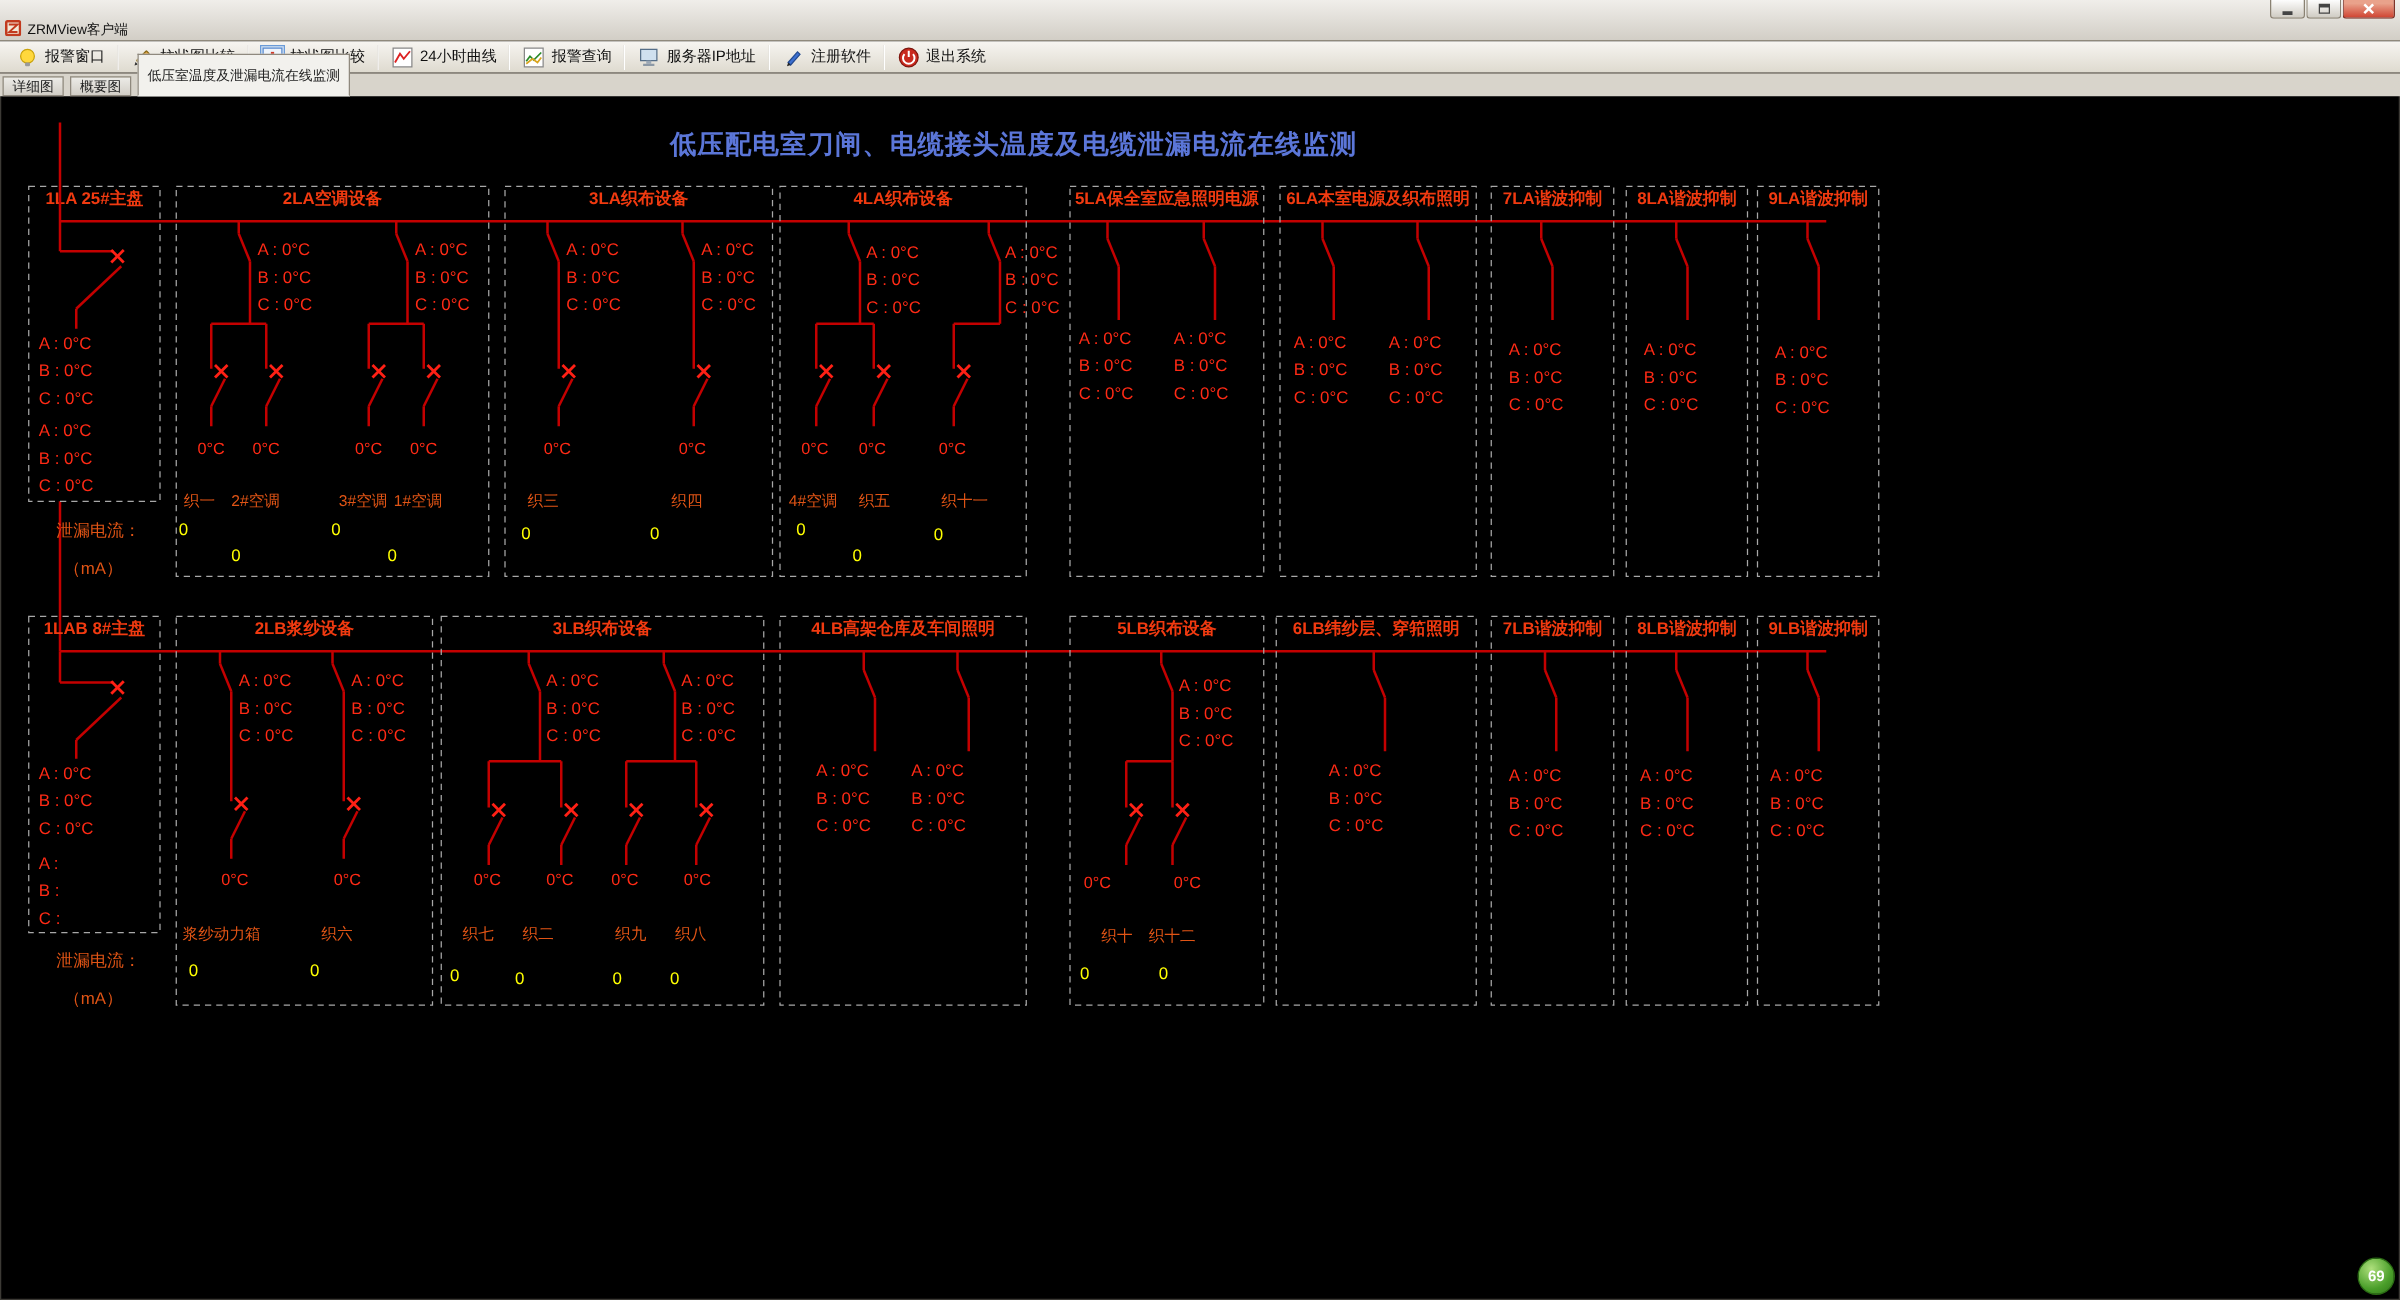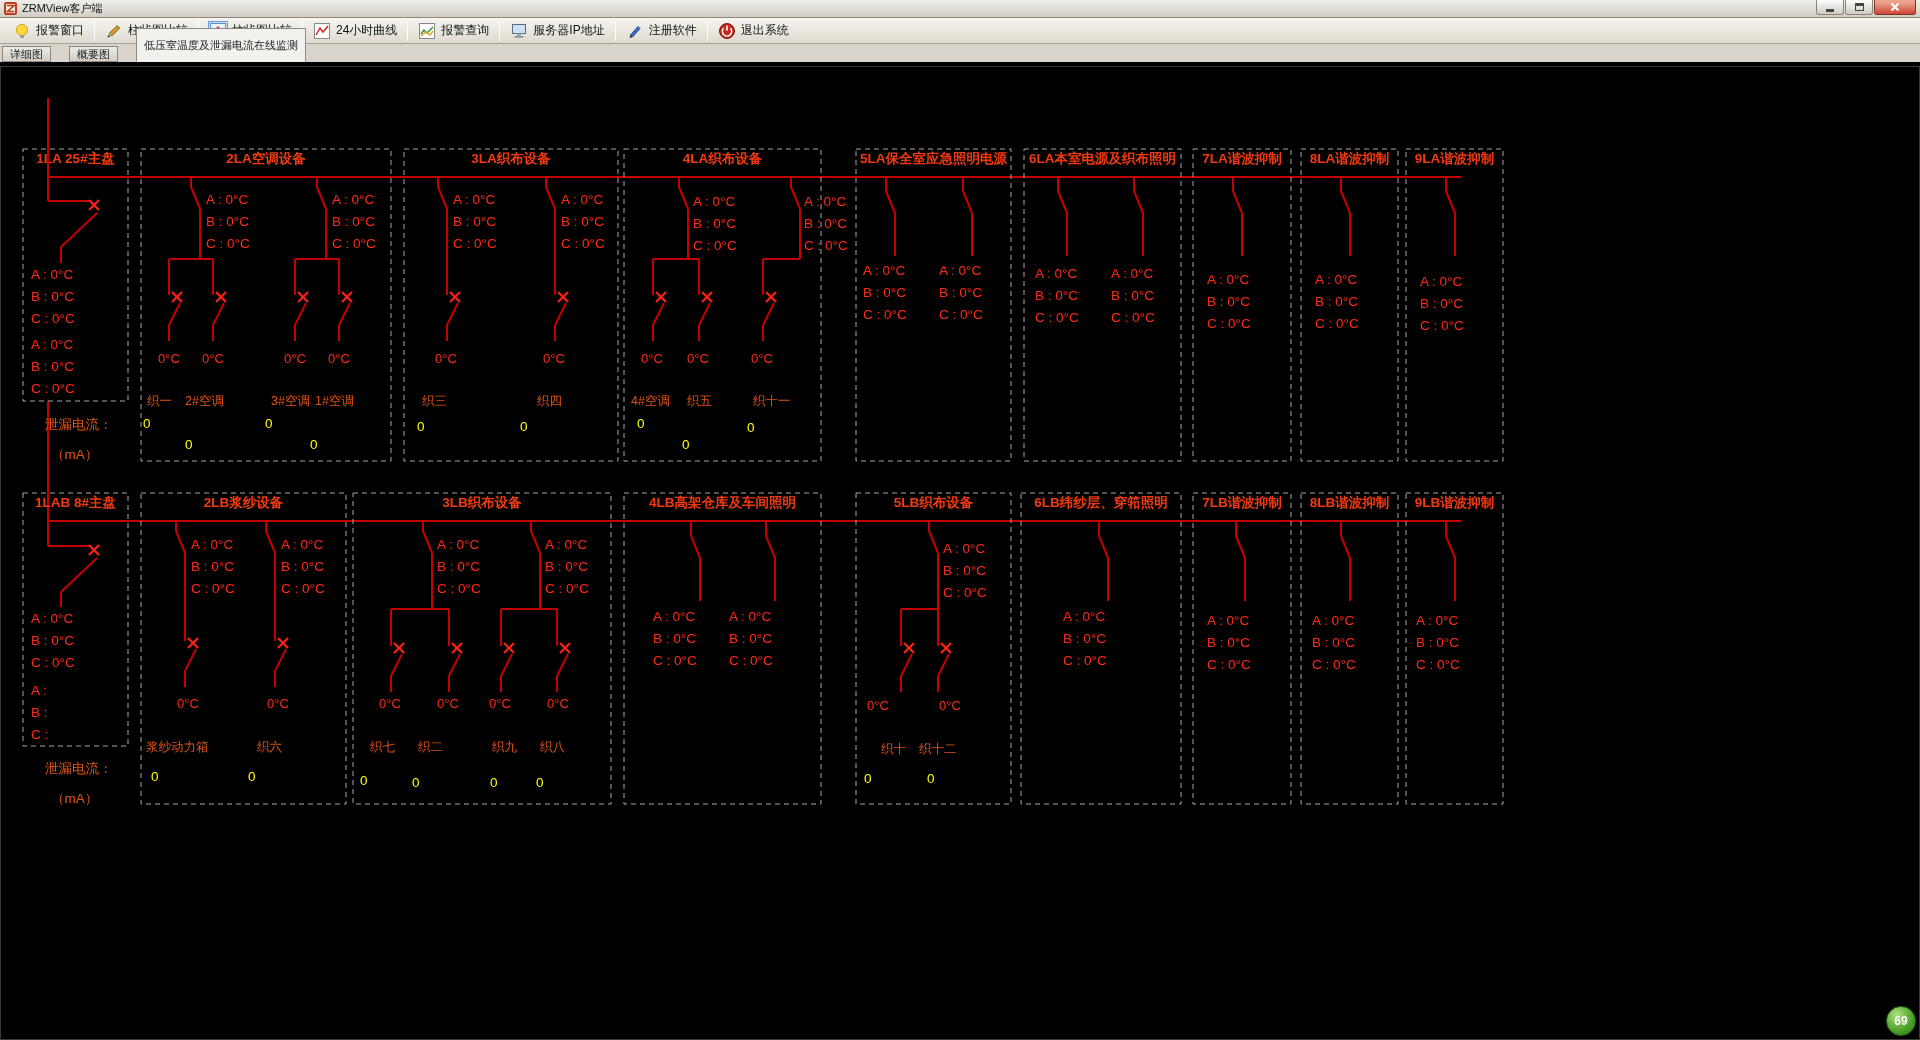--- a/index.html
+++ b/index.html
@@ -1,21 +1,21 @@
 <!DOCTYPE html>
 <html><head>
 <meta charset="utf-8">
 <style>
   *{margin:0;padding:0;box-sizing:border-box}
   html,body{width:1920px;height:1040px;overflow:hidden;background:#000;
     font-family:"Liberation Sans",sans-serif;position:relative}
   
   .titlebar{height:18px;background:linear-gradient(#f0eeea,#d2cec6);
-    border-bottom:1px solid #8f897c;display:flex;align-items:center;
-    padding:0 4px;position:relative;z-index:10}
+    border-bottom:1px solid #8f897c;display:flex;align-items:flex-start;
+    padding:16px 4px;position:relative;z-index:10}
   .app-icon{width:13px;height:13px;margin-right:5px;display:inline-flex}
   .title-text{font-size:11px;color:#111}
   .win-controls{position:absolute;right:4px;top:0;display:flex;height:15px}
   .win-btn{width:28px;height:15px;border:1px solid #8a8273;border-top:none;
     background:linear-gradient(#fdfdfd,#cfcbc2);display:flex;align-items:center;
     justify-content:center;border-radius:0 0 3px 3px;margin-left:1px;cursor:pointer}
   .win-btn.close{background:linear-gradient(#e9a28b 20%,#cf4432);width:42px;border-color:#7e3328}
   .min-glyph{width:8px;height:3px;background:#444;margin-top:7px}
   .max-glyph{width:9px;height:8px;border:1px solid #444;border-top:3px solid #444}
   .close-glyph{position:relative;width:10px;height:10px}
@@ -27,21 +27,21 @@
   .toolbar{height:26px;background:linear-gradient(#f7f5f1,#dedacf);
     border-bottom:1px solid #a9a296;display:flex;align-items:center;
     padding:0 6px;position:relative;z-index:10}
   .tb-btn{display:flex;align-items:center;gap:5px;padding:3px 7px;font-size:12px;
     color:#111;cursor:pointer;white-space:nowrap}
   .tb-icon{width:18px;height:18px;display:inline-flex;align-items:center;justify-content:center}
   .tb-btn.active .tb-icon{outline:1px solid #6a9bd8;background:#cfe1f5}
   .tb-sep{width:1px;height:20px;background:#b5afa2;border-right:1px solid #fff;margin:0 3px}
   
   .tabbar{height:18px;background:#d8d4cb;display:flex;align-items:flex-end;
-    padding-left:2px;gap:18px;position:relative;z-index:10}
+    padding-left:2px;gap:5px;position:relative;z-index:10}
   .tab{font-size:11px;padding:0 7px;background:linear-gradient(#ecebe7,#d2cec6);
     border:1px solid #8f897e;color:#222;height:16px;display:flex;align-items:center;cursor:pointer}
   .tab.active{background:#f2f1ed;height:34px;border-bottom:1px solid #f2f1ed}
   
   .canvas{position:absolute;left:0;top:66px;width:1920px;height:974px;background:#000;
     border:1px solid #3c3a35}
   .main-title{position:absolute;left:810px;top:34px;transform:translateX(-50%);
     color:#5b76d8;font-size:21px;font-weight:bold;white-space:nowrap;letter-spacing:1px}
   #diagram{position:absolute;left:0;top:0}
   #diagram text{font-family:"Liberation Sans",sans-serif}
@@ -161,20 +161,21 @@
       <span>退出系统</span>
     </div>
   </div>
 <div class="tabbar" id="tabbar">
     <div class="tab">详细图</div>
     <div class="tab">概要图</div>
     <div class="tab active">低压室温度及泄漏电流在线监测</div>
   </div>
 
 <div class="canvas">
+  <div class="main-title" style="color: rgb(91, 118, 216);">低压配电室刀闸、电缆接头温度及电缆泄漏电流在线监测</div>
   <svg id="diagram" width="1920" height="974" viewBox="0 66 1920 974">
       <line x1="47" y1="176" x2="1460" y2="176" stroke="#c40000" stroke-width="2"></line>
       <line x1="47" y1="520" x2="1460" y2="520" stroke="#c40000" stroke-width="2"></line>
       <line x1="47" y1="400" x2="47" y2="520" stroke="#c40000" stroke-width="2"></line>
       <rect x="22" y="148" width="105" height="252" fill="none" stroke="#a8a8a8" stroke-width="1" stroke-dasharray="5 4"></rect>
       <text x="74.5" y="162" fill="#f13a10" font-size="13.5" text-anchor="middle" font-weight="bold">1LA  25#主盘</text>
       <line x1="47" y1="97" x2="47" y2="200" stroke="#c40000" stroke-width="2"></line>
       <line x1="47" y1="200" x2="90" y2="200" stroke="#c40000" stroke-width="2"></line>
       <line x1="88" y1="199" x2="98" y2="209" stroke="#ff2015" stroke-width="2.2"></line>
       <line x1="88" y1="209" x2="98" y2="199" stroke="#ff2015" stroke-width="2.2"></line>

